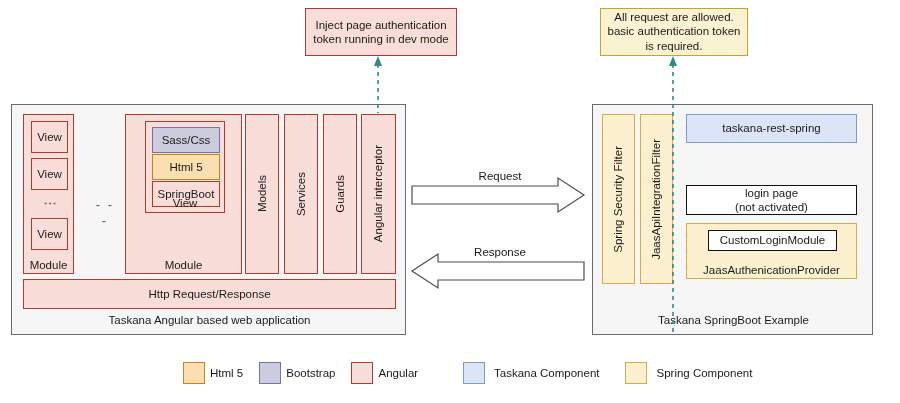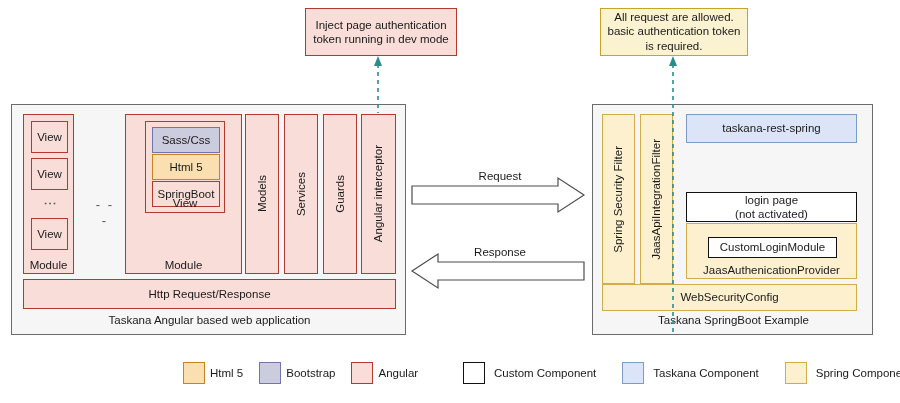--- a/index.html
+++ b/index.html
@@ -58,21 +58,20 @@
   }
   
   .tk-box {
     background: #dbe5f7;
     border: 1px solid #7a9cc6;
   }
   
   .cu-box {
     background: #ffffff;
     border: 1px solid #111111;
-    margin-top: 7px;
   }
   
   .bs-box {
     background: #ccccdf;
     border: 1px solid #7474a8;
   }
   
   .h5-box {
     background: #fadfb0;
     border: 1px solid #c8821f;
@@ -226,23 +225,20 @@
     </span>
   </div>
 
   <div class="abs sp-box" style="left:93px; top:118px; width:171px; height:56px;">
     <div class="abs cu-box center-txt" style="left:21px; top:6px; width:129px; height:21px;">
       <span>CustomLoginModule</span>
     </div>
     <div class="module-caption">JaasAuthenicationProvider</div>
   </div>
 
-  <div class="abs sp-box center-txt" style="left:9px; top:179px; width:255px; height:27px;">
-    <span>WebSecurityConfig</span>
-  </div>
 
   <div class="abs panel-label" style="left:0; top:209px; width:281px;">Taskana SpringBoot Example</div>
 </div>
 
 <div class="abs arrow-label" style="left:440px; top:170px; width:120px;">Request</div>
 <div class="abs arrow-label" style="left:440px; top:246px; width:120px;">Response</div>
 
 <svg class="svg-layer" viewBox="0 0 900 403">
 
   <polygon points="412,186 558,186 558,178 584,195 558,212 558,204 412,204" fill="#ffffff" stroke="#4d4d4d" stroke-width="1.2"></polygon>
@@ -266,24 +262,20 @@
     <span class="legend-text">Bootstrap</span>
   </div>
   <div class="legend-item">
     <span class="legend-sw" style="background:#f9ddd9; border-color:#b03a2e;"></span>
     <span class="legend-text">Angular</span>
   </div>
 </div>
 
 <div class="abs" style="left:463px; top:362px; display:flex; align-items:center; gap:26px;">
   <div class="legend-item">
-    <span class="legend-sw" style="background:#ffffff; border-color:#111111;"></span>
-    <span class="legend-text" style="margin-left:9px;">Custom Component</span>
-  </div>
-  <div class="legend-item">
     <span class="legend-sw" style="background:#dbe5f7; border-color:#7a9cc6;"></span>
     <span class="legend-text" style="margin-left:9px;">Taskana Component</span>
   </div>
   <div class="legend-item">
     <span class="legend-sw" style="background:#fcf0cf; border-color:#d4ac4a;"></span>
     <span class="legend-text" style="margin-left:9px;">Spring Component</span>
   </div>
 </div>
 
 </body></html>

